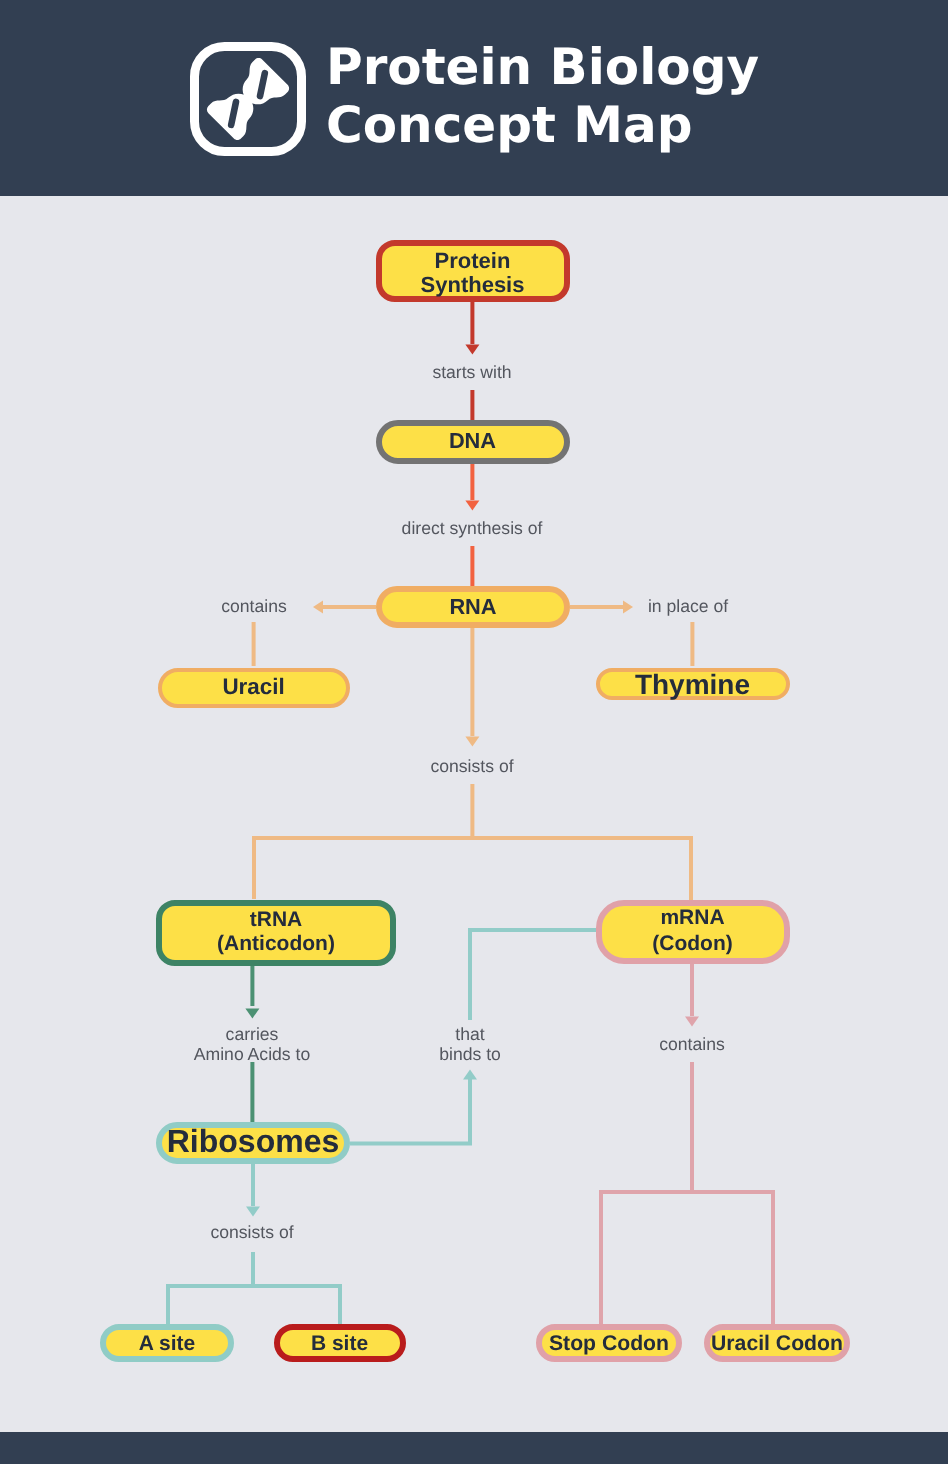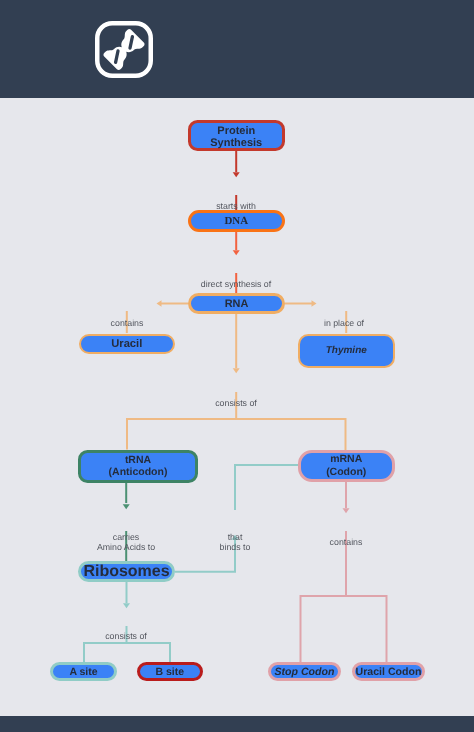--- a/index.html
+++ b/index.html
@@ -3,35 +3,35 @@
 <meta charset="utf-8">
 <style>
   html,body{margin:0;padding:0;}
   body{width:474px;height:732px;background:#e6e7ec;font-family:"Liberation Sans",sans-serif;overflow:hidden;-webkit-font-smoothing:antialiased;text-rendering:geometricPrecision;}
   #page{position:relative;width:474px;height:732px;background:#e6e7ec;}
   #header{position:absolute;left:0;top:0;width:474px;height:98px;background:#323f52;}
   #footer{position:absolute;left:0;top:716px;width:474px;height:16px;background:#323f52;}
   #logo{position:absolute;left:95px;top:21px;width:58px;height:57px;}
   #title{position:absolute;left:163px;top:19px;color:#fff;font-family:"DejaVu Sans",sans-serif;font-weight:bold;font-size:25px;line-height:29px;white-space:nowrap;}
   #svgwrap{position:absolute;left:0;top:0;width:474px;height:732px;}
-  .node{position:absolute;box-sizing:border-box;background:#3b82f6;display:flex;align-items:center;justify-content:center;text-align:center;color:#242c3c;font-weight:bold;white-space:pre-line;}
+  .node{position:absolute;box-sizing:border-box;background:#fde047;display:flex;align-items:center;justify-content:center;text-align:center;color:#242c3c;font-weight:bold;white-space:pre-line;}
   .node > span{position:relative;}
-  .lbl{position:absolute;color:#53565e;font-size:8.8px;text-align:center;line-height:10.2px;white-space:pre-line;margin-top:20px;}
+  .lbl{position:absolute;color:#53565e;font-size:8.8px;text-align:center;line-height:10.2px;white-space:pre-line;}
   .n-protein > span{top:1.5px;}
   .n-protein{left:187.5px;top:120px;width:97.5px;height:31px;border:3px solid #c3392c;border-radius:9.5px;font-size:11px;line-height:12.2px;}
-  .n-dna{left:187.5px;top:209.5px;width:97.5px;height:22.5px;border:3px solid #f97316;border-radius:11.25px;font-size:10.9px;font-family:Liberation Serif, serif;}
+  .n-dna{left:187.5px;top:209.5px;width:97.5px;height:22.5px;border:3px solid #737373;border-radius:11.25px;font-size:10.9px;}
   .n-rna{left:188px;top:293px;width:97px;height:21px;border:3px solid #f0ad63;border-radius:10.5px;font-size:10.9px;}
   .n-uracil{left:78.5px;top:333.5px;width:96.5px;height:20.5px;border:2.8px solid #f0ad63;border-radius:10.25px;font-size:11.2px;}
-  .n-thymine{left:298px;top:333.5px;width:96.5px;height:34px;border:2.8px solid #f0ad63;border-radius:10.25px;font-size:10px;font-style:italic;}
+  .n-thymine{left:298px;top:333.5px;width:96.5px;height:16px;border:2.8px solid #f0ad63;border-radius:10.25px;font-size:14px;}
   .n-trna{left:78px;top:449.5px;width:120px;height:33.5px;border:3px solid #3d8365;border-radius:9.5px;font-size:10.5px;line-height:12.6px;}
   .n-mrna{left:298px;top:450px;width:96.5px;height:32px;border:3px solid #e0a1a8;border-radius:14px;font-size:10.5px;line-height:12.6px;}
   .n-ribosomes{left:78px;top:561px;width:97px;height:21px;border:3px solid #90ccc6;border-radius:10.5px;font-size:16px;}
   .n-asite{left:50px;top:662px;width:67px;height:19px;border:3px solid #90ccc6;border-radius:9.5px;font-size:10.5px;}
   .n-bsite{left:137px;top:662px;width:65.5px;height:19px;border:3px solid #b91c1c;border-radius:9.5px;font-size:10.5px;}
-  .n-stop{left:268px;top:662px;width:73px;height:19px;border:3px solid #e0a1a8;border-radius:9.5px;font-size:10.6px;font-style:italic;}
+  .n-stop{left:268px;top:662px;width:73px;height:19px;border:3px solid #e0a1a8;border-radius:9.5px;font-size:10.6px;}
   .n-start{left:352px;top:662px;width:73px;height:19px;border:3px solid #e0a1a8;border-radius:9.5px;font-size:10.6px;}
   .l-starts{left:186px;top:181px;width:100px;}
   .l-direct{left:186px;top:259px;width:100px;}
   .l-contains1{left:87px;top:298px;width:80px;}
   .l-inplace{left:304px;top:298px;width:80px;}
   .l-consists1{left:186px;top:378px;width:100px;}
   .l-carries{left:76px;top:512px;width:100px;}
   .l-binds{left:195px;top:512px;width:80px;}
   .l-contains2{left:306px;top:517px;width:80px;}
   .l-consists2{left:76px;top:611px;width:100px;}
@@ -58,20 +58,24 @@
                    C33.1 27.8, 36.4 31.1, 36.4 35.1
                    C36.4 38.7, 40.5 39.4, 40.5 43.2
                    V45 C40.5 46.4 39.4 47.5 38 47.5 Z"></path>
         </g>
         <g stroke="#323f52" stroke-width="3.3" stroke-linecap="round" fill="none">
           <path d="M25.8 13.4 L32.2 23.2"></path>
           <path d="M25.8 33.8 L32.2 43.6"></path>
         </g>
       </g>
     </svg>
+    <div id="title">
+      <div>Protein Biology</div>
+      <div>Concept Map</div>
+    </div>
   </div>
 
   <svg id="svgwrap" viewBox="0 0 474 732">
     <g fill="none" stroke-width="2" stroke-linecap="butt">
 
       <path d="M236.2 151 V172" stroke="#c3392c"></path>
       <path d="M236.2 195 V210" stroke="#c3392c"></path>
 
       <path d="M236.2 232 V250" stroke="#f26240"></path>
       <path d="M236.2 273 V294" stroke="#f26240"></path>

